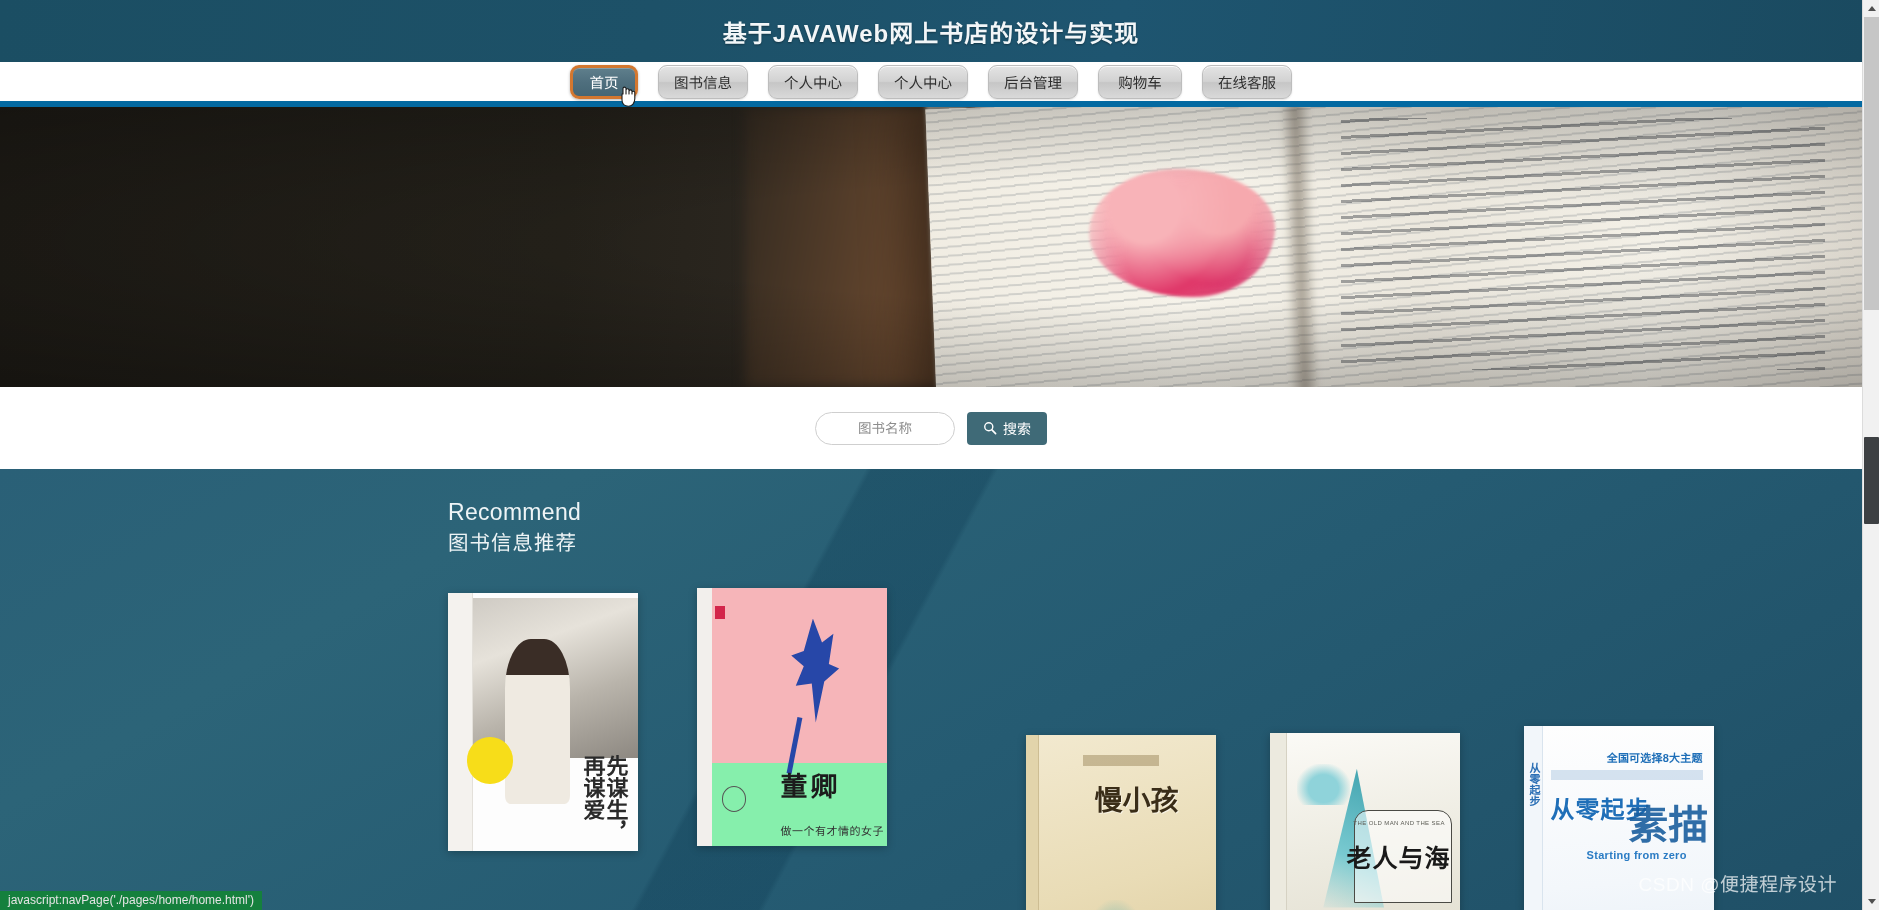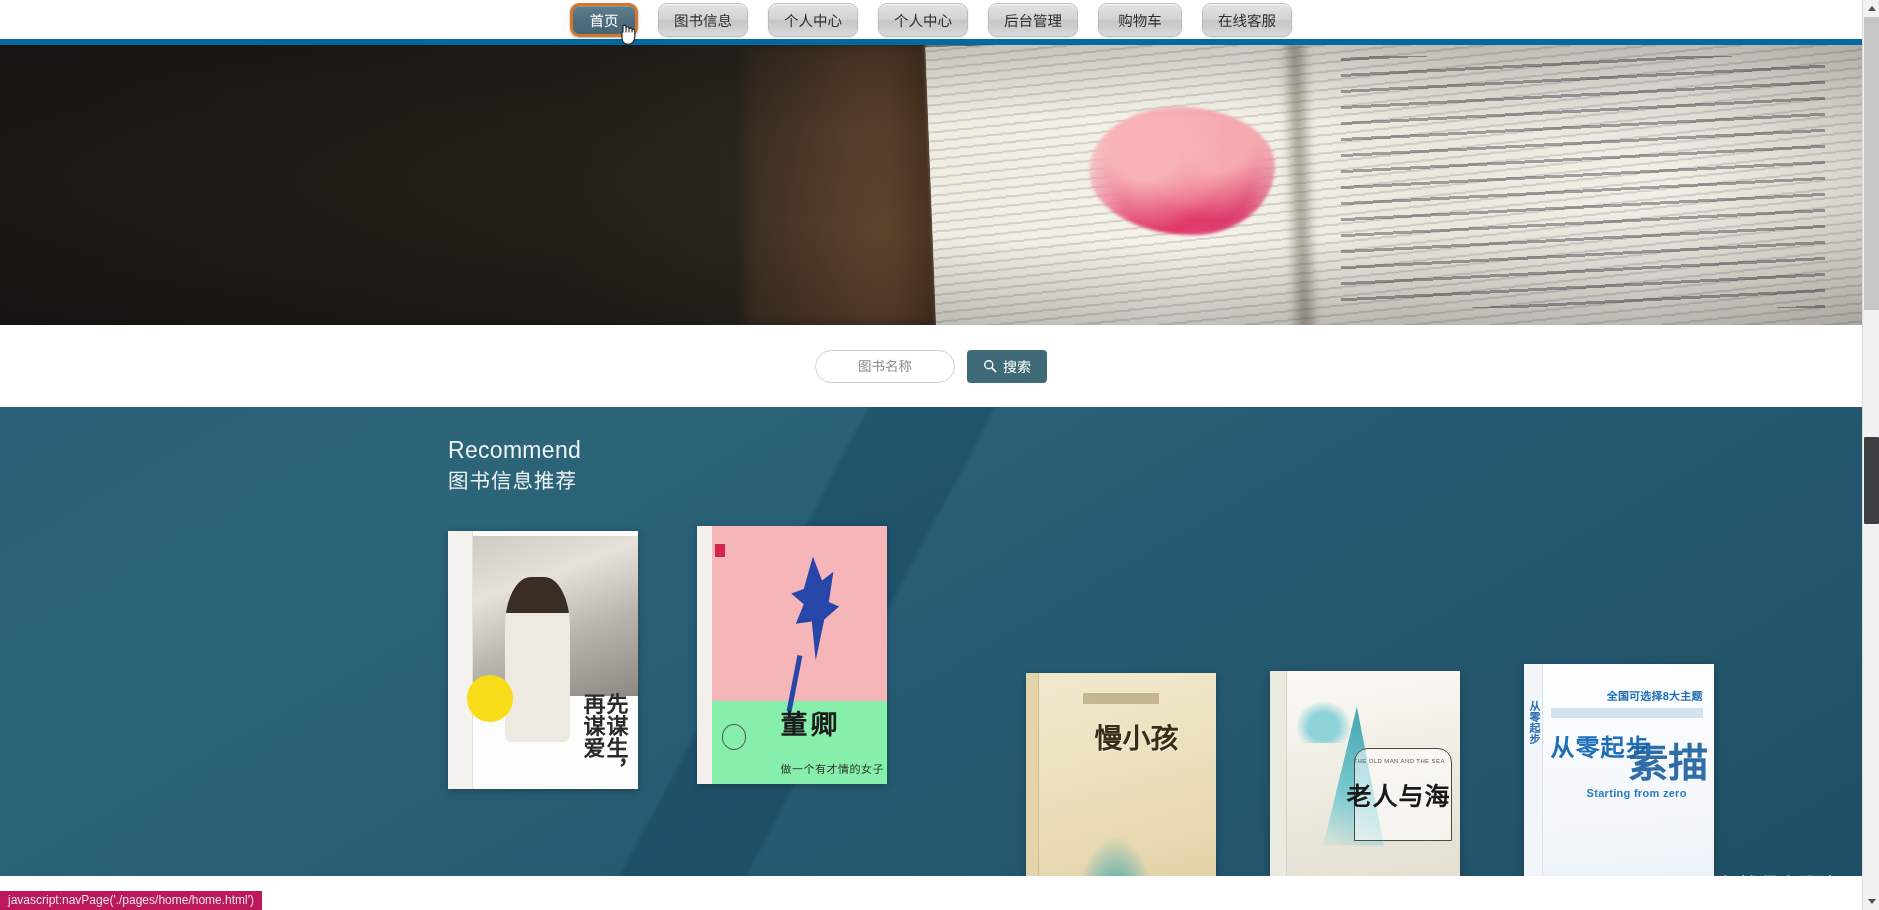--- a/index.html
+++ b/index.html
@@ -458,21 +458,21 @@
     padding-left: 36px;
   }
 
   
   #status-bar {
     position: absolute;
     left: 0; bottom: 0;
     max-width: 560px;
     height: 19px;
     padding: 0 8px;
-    background: #be185d;
+    background: #15803d;
     color: #e4e4e4;
     font-size: 12px;
     line-height: 19px;
     white-space: nowrap;
     overflow: hidden;
     z-index: 40;
     font-family: "Liberation Sans", sans-serif;
     margin-top: 8px;
   }
 
@@ -528,20 +528,23 @@
     background: #3d4043;
     border-radius: 1px;
     cursor: pointer;
   }
 </style>
 </head>
 <body>
 
 <div id="page">
 
+  <div id="site-header">
+    <div class="title">基于JAVAWeb网上书店的设计与实现</div>
+  </div>
 
   <div id="main-nav">
 
     <div class="nav-btn active">
       <span>首页</span>
       <svg class="cursor-hand" viewBox="0 0 17 22">
         <path d="M4 9 V3.6 a1.5 1.5 0 0 1 3 0 V9 V5.2 a1.5 1.5 0 0 1 3 0 V9 V6.4 a1.5 1.5 0 0 1 3 0 V9 V7.6 a1.4 1.4 0 0 1 2.8 0 v6.2 c0 4.2-2.6 7.4-6.4 7.4 -3.6 0-6.4-2.3-6.4-6.1 V9.8 a1.5 1.5 0 0 1 1-1.5z" fill="#ffffff" stroke="#1b1b1b" stroke-width="1.1" stroke-linejoin="round"></path>
       </svg>
     </div>
 

